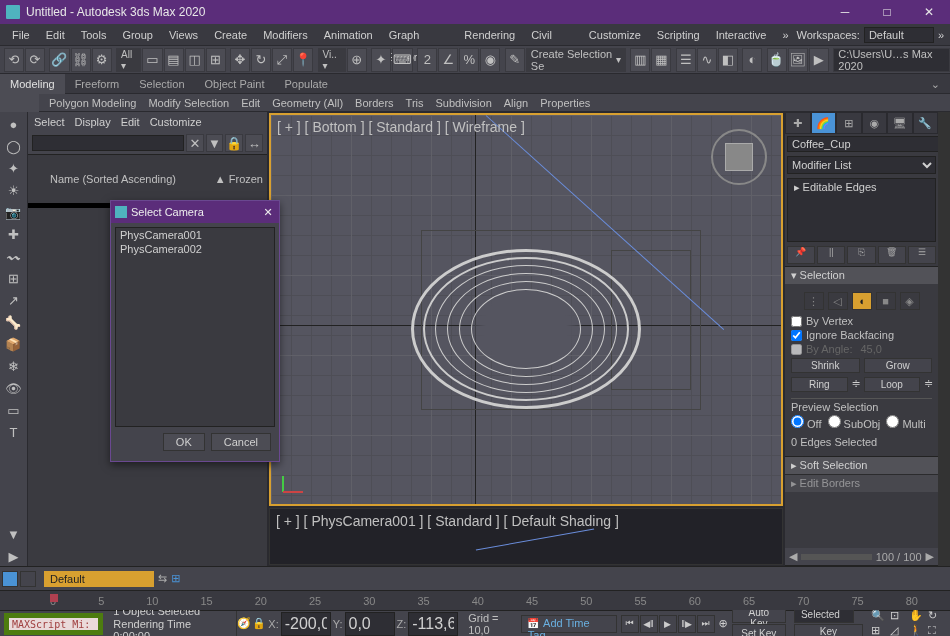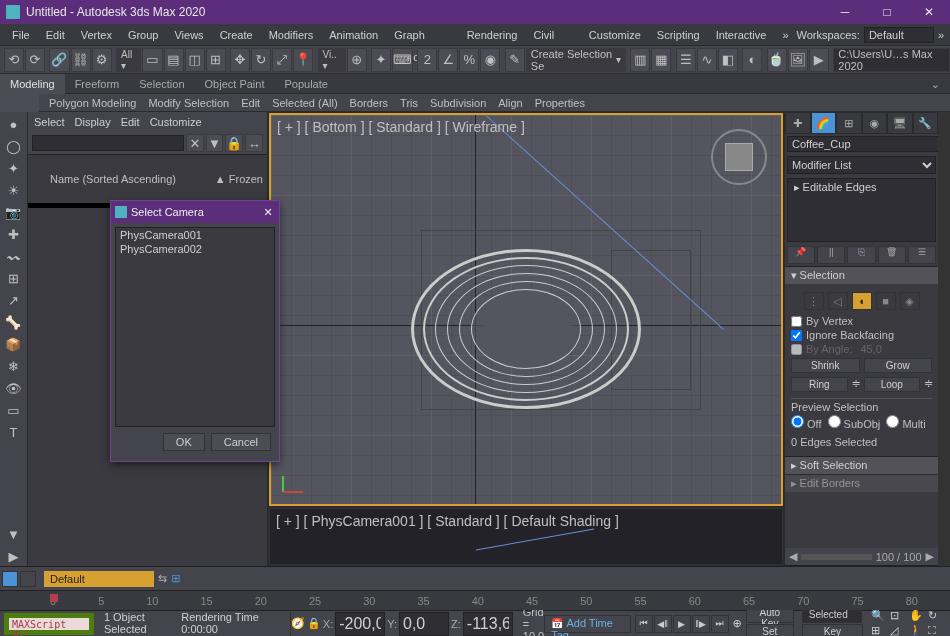--- a/index.html
+++ b/index.html
@@ -128,41 +128,41 @@
 
 
 .statusbar { background: #44444c; height: 26px; display: flex; align-items: center; border-top: 1px solid #222; }
 .statusbar .script { width: 100px; height: 22px; background: #eadada; color: #a04040; font-family: monospace; font-size: 10px; padding: 1px 3px; margin: 0 4px; border: 5px solid #4d7c0f; }
 .statusbar .coords { display: flex; gap: 2px; align-items: center; }
 .statusbar .coord-lbl { color: #aaa; }
 .statusbar .coord-in { background: #2e2e34; border: 1px solid #222; color: #d0d0d0; width: 50px; height: 24px; padding: 0 3px; font-size: 16px; }
 .statusbar .btn { background: #44444c; border: 1px solid #333; color: #d0d0d0; padding: 1px 6px; cursor: pointer; height: 18px; font-size: 10px; }
 .statusbar .btn.blue { color: #6ab0e0; }
 .statusbar .sep { flex: 1; }
-.status-sel-col { display:flex; flex-direction:row; padding:0 6px; border-right:1px solid #333; height:100%; justify-content:center; gap:1px; }
+.status-sel-col { display:flex; flex-direction:column; padding:0 6px; border-right:1px solid #333; height:100%; justify-content:center; gap:1px; }
 .play-btns { display:flex; gap:1px; padding:0 4px; }
 .play-btns .pb { width:18px;height:18px;background:#44444c;border:1px solid #333;display:flex;align-items:center;justify-content:center;cursor:pointer;font-size:9px;color:#ccc; }
 </style>
 </head>
 <body>
 
 <div class="titlebar">
   <div class="logo"></div>
   <div class="title">Untitled - Autodesk 3ds Max 2020</div>
   <div class="win-buttons">
     <div class="win-btn">─</div>
     <div class="win-btn">□</div>
     <div class="win-btn">✕</div>
   </div>
 </div>
 
 <div class="menubar">
   <span class="menuitem">File</span>
   <span class="menuitem">Edit</span>
-  <span class="menuitem">Vertex</span>
+  <span class="menuitem">Tools</span>
   <span class="menuitem">Group</span>
   <span class="menuitem">Views</span>
   <span class="menuitem">Create</span>
   <span class="menuitem">Modifiers</span>
   <span class="menuitem">Animation</span>
   <span class="menuitem">Graph Editors</span>
   <span class="menuitem">Rendering</span>
   <span class="menuitem">Civil View</span>
   <span class="menuitem">Customize</span>
   <span class="menuitem">Scripting</span>
@@ -231,21 +231,21 @@
   <div class="ribbon-tab">Freeform</div>
   <div class="ribbon-tab">Selection</div>
   <div class="ribbon-tab">Object Paint</div>
   <div class="ribbon-tab">Populate</div>
   <div style="margin-left:auto" class="ribbon-tab">⌄</div>
 </div>
 <div class="ribbon-sub">
   <span>Polygon Modeling</span>
   <span>Modify Selection</span>
   <span>Edit</span>
-  <span>Selected (All)</span>
+  <span>Geometry (All)</span>
   <span>Borders</span>
   <span>Tris</span>
   <span>Subdivision</span>
   <span>Align</span>
   <span>Properties</span>
 </div>
 
 <div class="main">
 
   <div class="left-toolbar">

